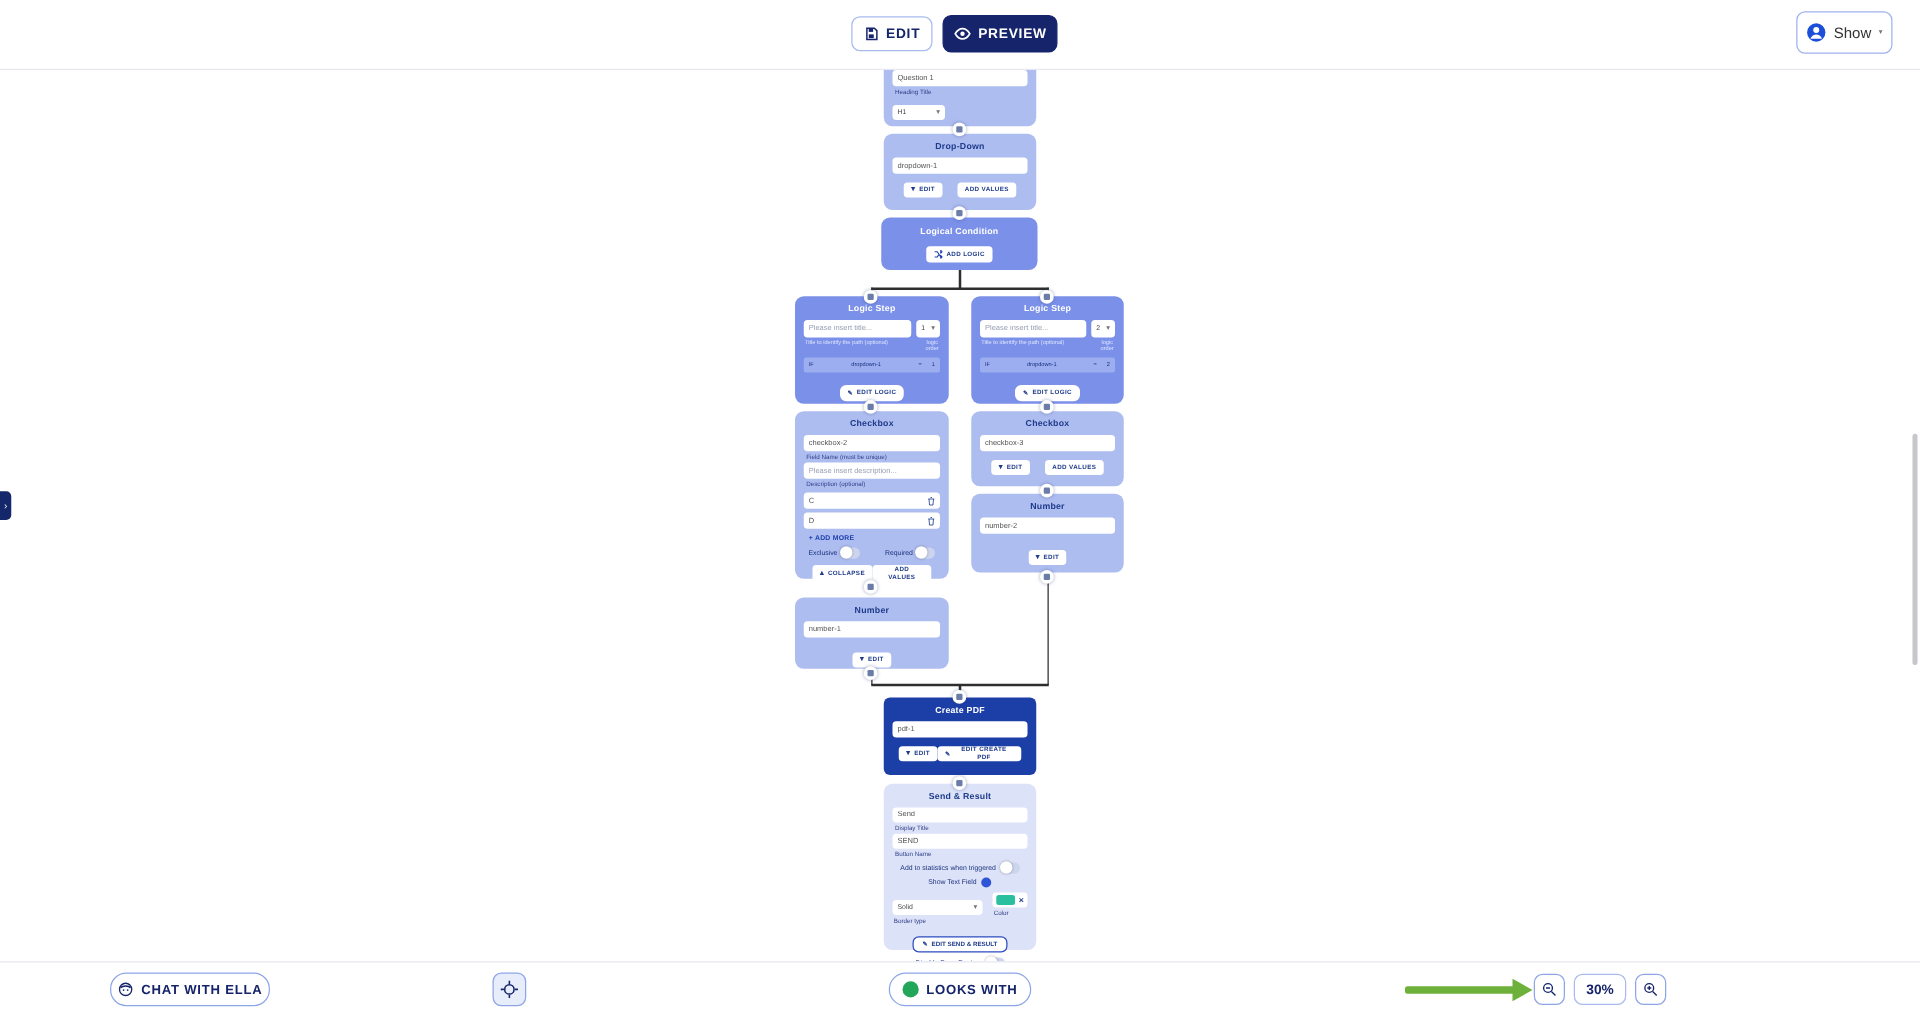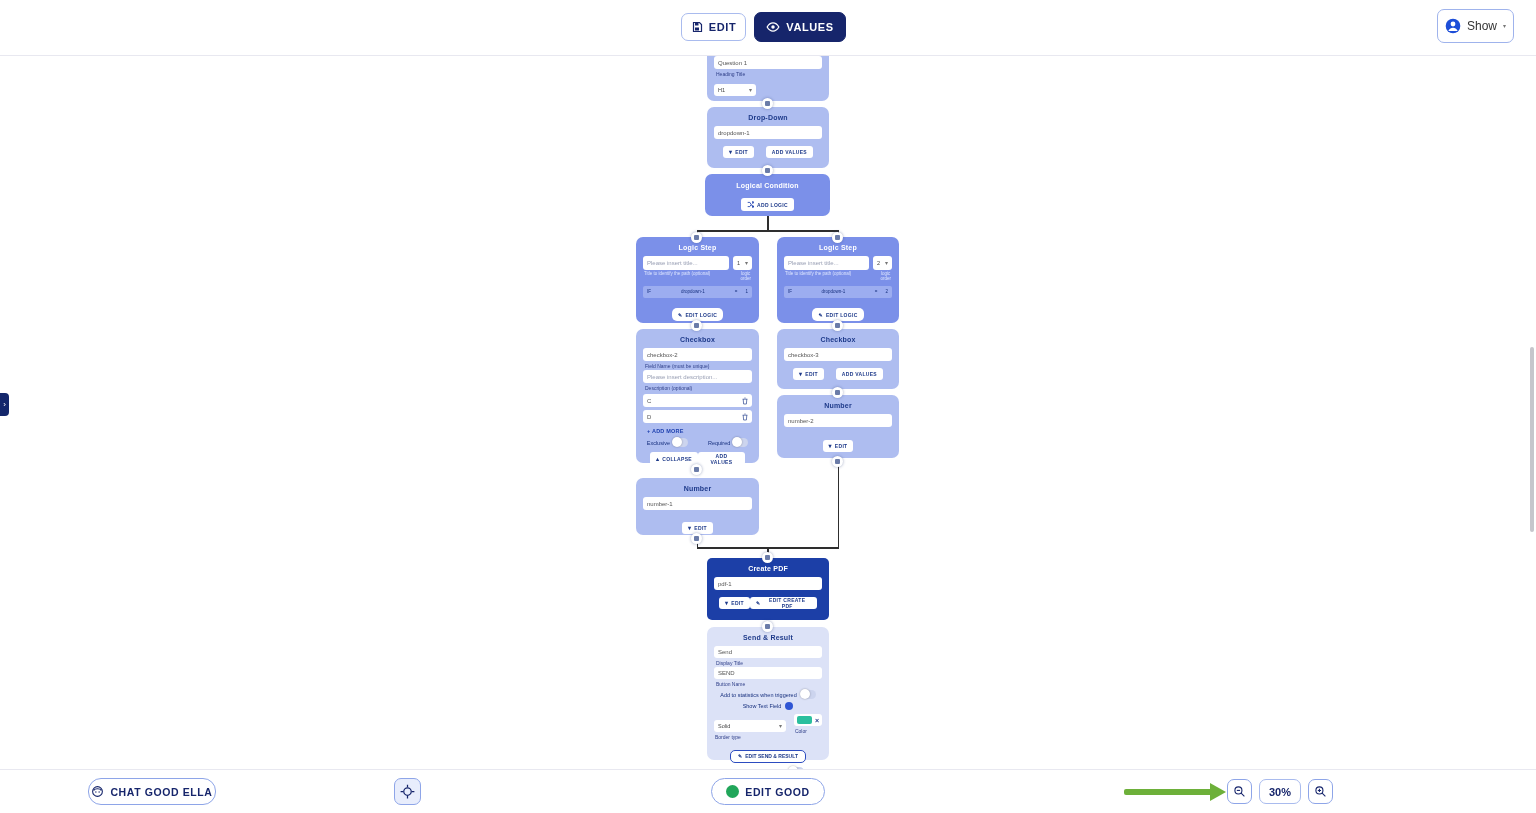--- a/index.html
+++ b/index.html
@@ -67,21 +67,21 @@
       </span>
     <span>EDIT</span>
   </div>
   <div class="pillbtn dark" style="left:754px;top:12px;width:92px;height:30px">
     <span>
         <svg width="14" height="12" viewBox="0 0 24 20">
           <path d="M12 3C6 3 2 10 2 10s4 7 10 7 10-7 10-7-4-7-10-7z" fill="none" stroke="#fff" stroke-width="2.2"></path>
           <circle cx="12" cy="10" r="3" fill="#fff"></circle>
         </svg>
       </span>
-    <span>VALUES</span>
+    <span>PREVIEW</span>
   </div>
   <div class="pillbtn" style="left:1437px;top:9px;width:77px;height:34px;border-color:#9fb3ec;font-weight:normal;letter-spacing:0;font-size:12px;color:#333">
     <span>
         <svg width="16" height="16" viewBox="0 0 24 24">
           <circle cx="12" cy="12" r="11" fill="#1d4ed8"></circle>
           <circle cx="12" cy="9" r="3.6" fill="#fff"></circle>
           <path d="M5 19.5c1.6-3.4 4.2-5 7-5s5.4 1.6 7 5" fill="#fff"></path>
         </svg>
       </span>
     <span>Show</span>
@@ -369,33 +369,33 @@
 <div class="bottombar">
   <div class="pillbtn" style="left:88px;top:8px;width:128px;height:27px;border-radius:13px;font-size:10.5px;border-color:#8ea5e8">
     <span>
         <svg width="13" height="13" viewBox="0 0 24 24">
           <circle cx="12" cy="12" r="9" fill="none" stroke="#16256b" stroke-width="2"></circle>
           <path d="M5 10c2-4 12-4 14 0" fill="none" stroke="#16256b" stroke-width="2"></path>
           <circle cx="9" cy="13" r="1.3" fill="#16256b"></circle>
           <circle cx="15" cy="13" r="1.3" fill="#16256b"></circle>
         </svg>
       </span>
-    <span>CHAT GOOD ELLA</span>
+    <span>CHAT WITH ELLA</span>
   </div>
   <div class="sqbtn" style="left:394px;top:8px;width:27px;height:27px;background:#e8edfc">
     <span>
         <svg width="15" height="15" viewBox="0 0 24 24">
           <circle cx="12" cy="12" r="6" fill="none" stroke="#16256b" stroke-width="2"></circle>
           <path d="M12 1v4M12 19v4M1 12h4M19 12h4" stroke="#16256b" stroke-width="2"></path>
         </svg>
       </span>
   </div>
   <div class="pillbtn" style="left:711px;top:8px;width:114px;height:27px;border-radius:14px;font-size:10.5px;border-color:#8ea5e8">
     <span class="greendot"></span>
-    <span>EDIT GOOD</span>
+    <span>LOOKS WITH</span>
   </div>
   <div class="arrow-shaft" style="left:1124px;top:19px;width:88px;height:6px"></div>
   <div class="arrow-head" style="left:1210px;top:13px"></div>
   <div class="sqbtn" style="left:1227px;top:9px;width:25px;height:25px">
     <span>
         <svg width="13" height="13" viewBox="0 0 24 24">
           <circle cx="10" cy="10" r="6.5" fill="none" stroke="#16256b" stroke-width="2"></circle>
           <path d="M15 15l6 6" stroke="#16256b" stroke-width="2"></path>
           <path d="M7 10h6" stroke="#16256b" stroke-width="2"></path>
         </svg>

